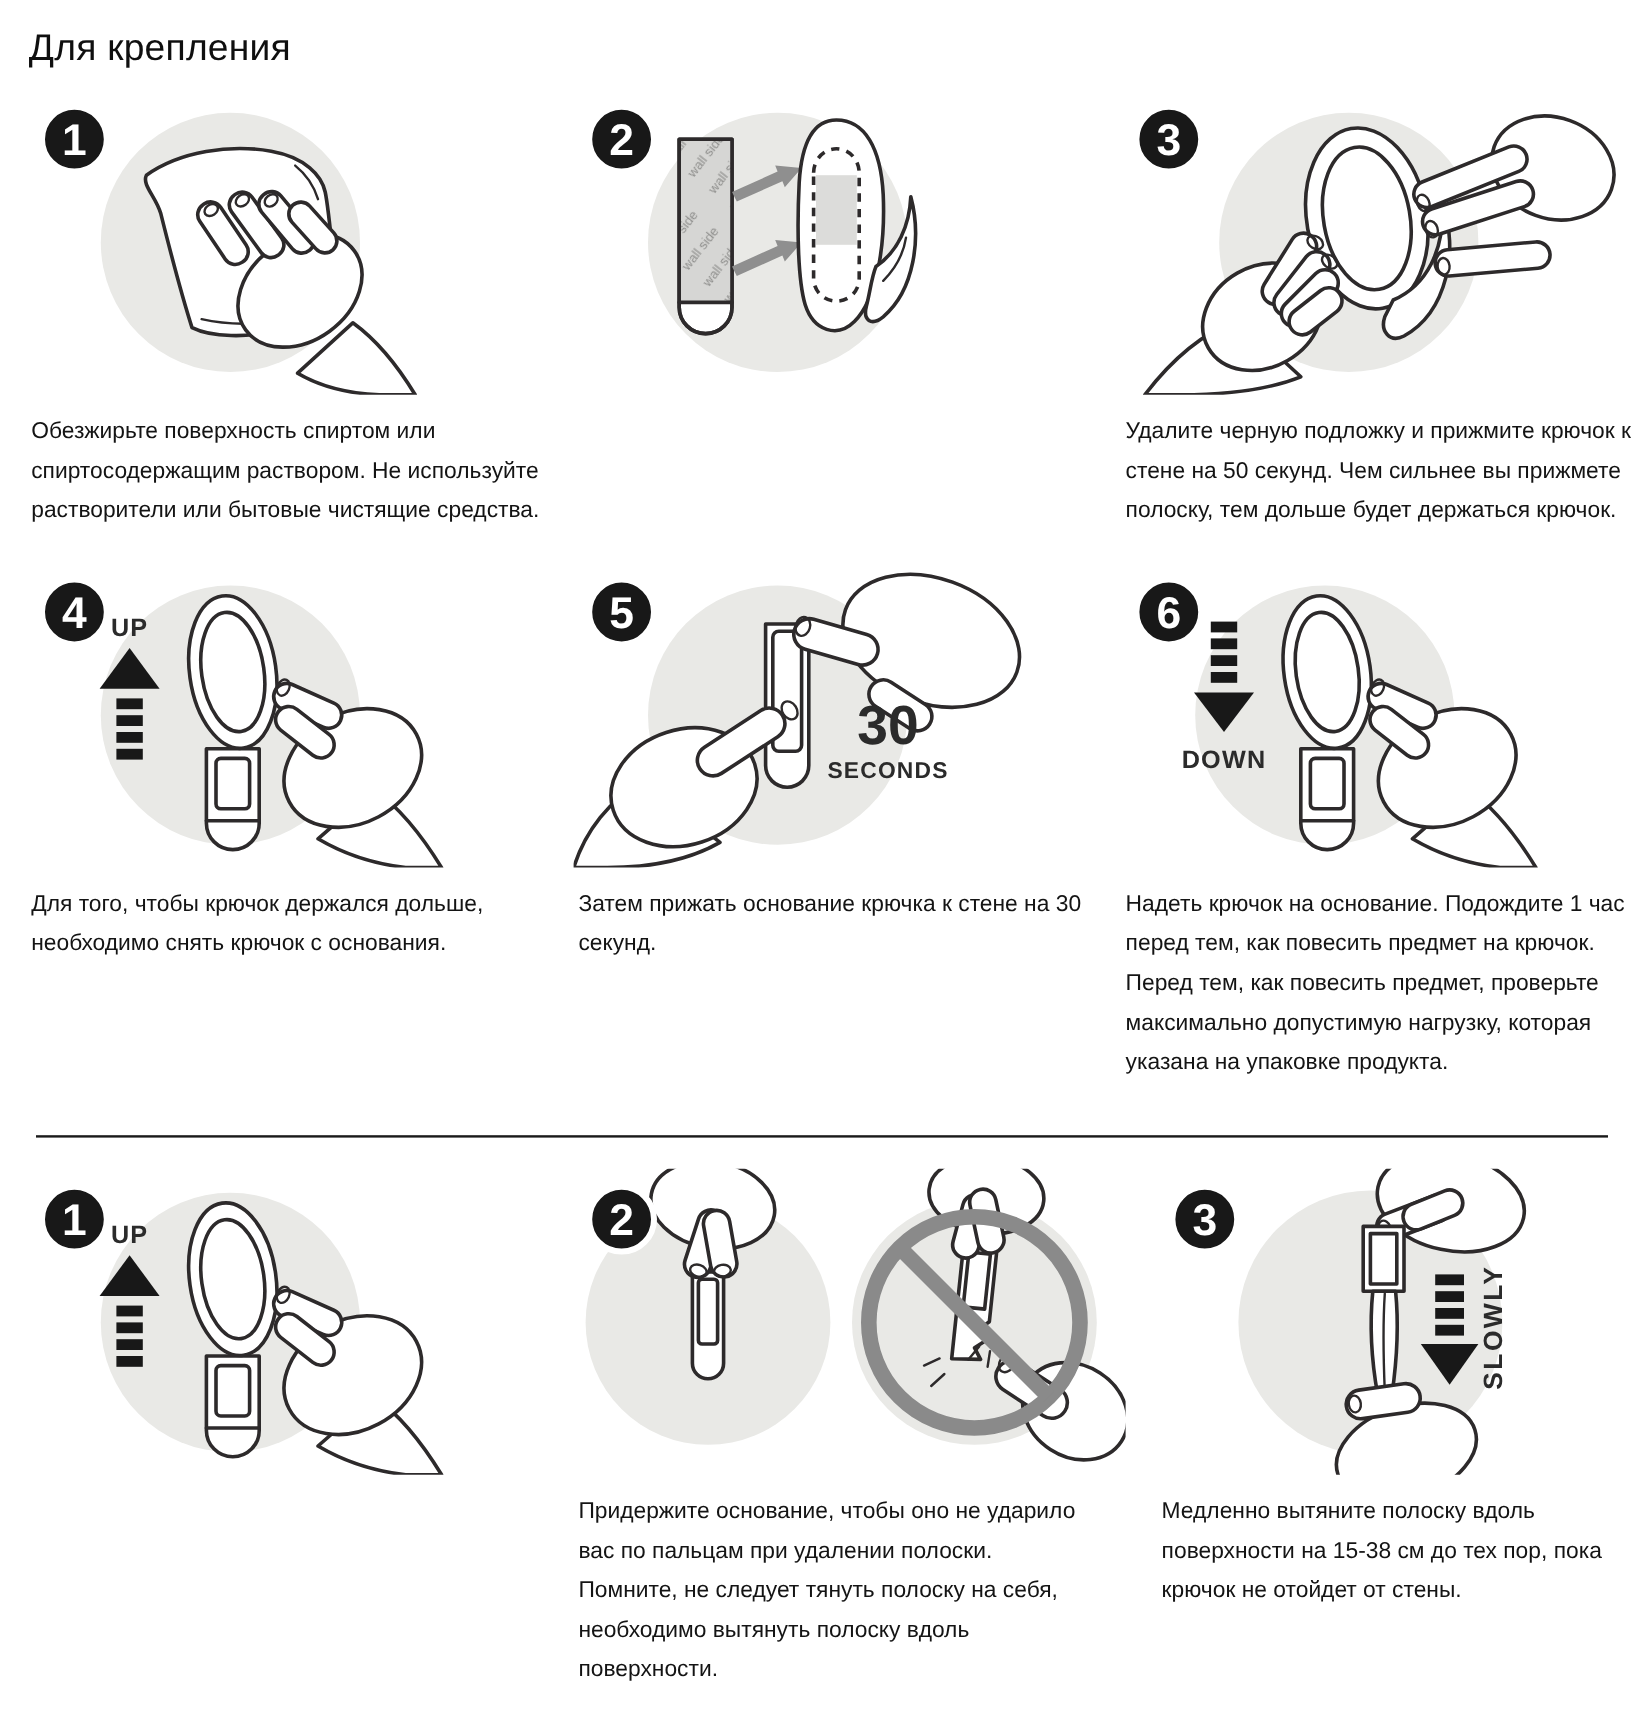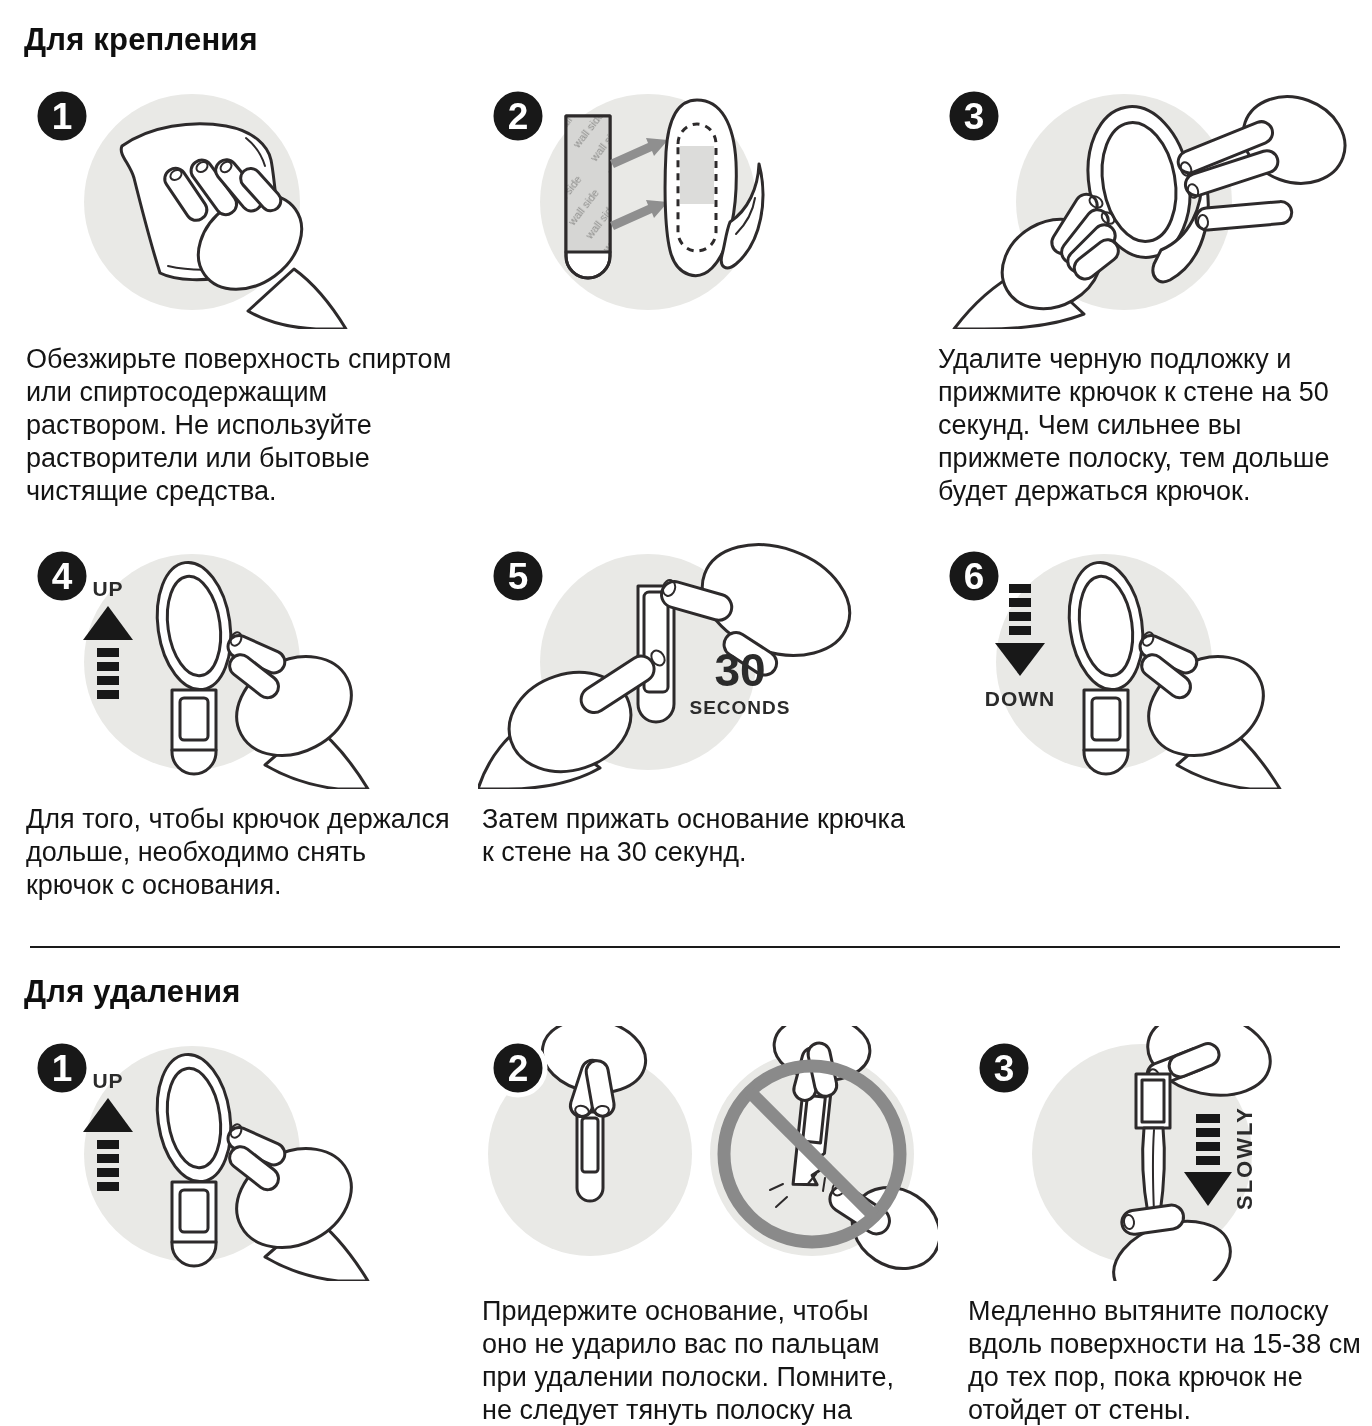--- a/index.html
+++ b/index.html
@@ -1,22 +1,22 @@
 <!DOCTYPE html>
 <html><head>
 <meta charset="utf-8">
 <style>
   html,body{margin:0;padding:0;background:#ffffff;}
   body{width:1372px;min-height:1426px;font-family:"Liberation Sans",sans-serif;color:#141414;}
   .page{padding:12px 24px 20px 22px;}
-  .section-title{font-size:31px;font-weight:700;color:#0f0f0f;margin:10px 0 16px 2px;letter-spacing:.2px;}
+  .section-title{font-size:31px;font-weight:400;color:#0f0f0f;margin:10px 0 16px 2px;letter-spacing:.2px;}
   .grid{display:grid;grid-template-columns:repeat(3,1fr);column-gap:26px;}
   .step{position:relative;}
   .ill{display:block;}
-  .step-text{font-size:27px;line-height:33px;margin:14px 0 26px 4px;max-width:432px;}
+  .step-text{font-size:19px;line-height:33px;margin:14px 0 26px 4px;max-width:432px;}
   .divider{border:none;border-top:2px solid #1a1a1a;margin:18px 8px 26px 8px;}
   
   svg text{font-family:"Liberation Sans",sans-serif;}
   .bgc{fill:#e9e9e6;}
   .wh{fill:#ffffff;stroke:#2d2a2b;stroke-width:3;stroke-linecap:round;stroke-linejoin:round;}
   .ln{fill:none;stroke:#2d2a2b;stroke-width:3;stroke-linecap:round;stroke-linejoin:round;}
   .thin{fill:none;stroke:#2d2a2b;stroke-width:2;stroke-linecap:round;}
   .blk{fill:#181818;stroke:none;}
   .gry{fill:#8f8f8f;stroke:none;}
   .shade{fill:#dcdcda;stroke:none;}
@@ -229,27 +229,27 @@
           <ellipse class="wh" cx="272" cy="172" rx="60" ry="46" transform="rotate(-28 272 172)"></ellipse>
           <rect class="wh" x="207" y="97" width="60" height="22" rx="11" transform="rotate(24 207 108)"></rect>
           <rect class="wh" x="210" y="114" width="56" height="22" rx="11" transform="rotate(38 210 125)"></rect>
           <ellipse class="thin" cx="214" cy="105" rx="5" ry="7" transform="rotate(24 214 105)"></ellipse>
         </g>
         <g>
           <circle class="badge-c" cx="40" cy="42" r="27"></circle>
           <text class="badge-t" x="40" y="55">6</text>
         </g>
       </svg>
+      <p class="step-text">Надеть крючок на основание. Подождите 1 час перед тем, как повесить предмет на крючок. Перед тем, как повесить предмет, проверьте максимально допустимую нагрузку, которая указана на упаковке продукта.</p>
     </div>
 
   </div>
 
   <hr class="divider">
 
-  <h2 class="section-title">Для удаления</h2>
 
   <div class="grid">
 
     <div class="step">
       <svg class="ill" width="430" height="255" viewBox="0 0 430 255">
         <circle class="bgc" cx="170" cy="128" r="108"></circle>
         <g>
           <text class="lbl" x="86" y="62">UP</text>
           <path class="blk" d="M86,72 L61,106 L111,106 Z"></path>
           <rect class="blk" x="75" y="114" width="22" height="9"></rect>

